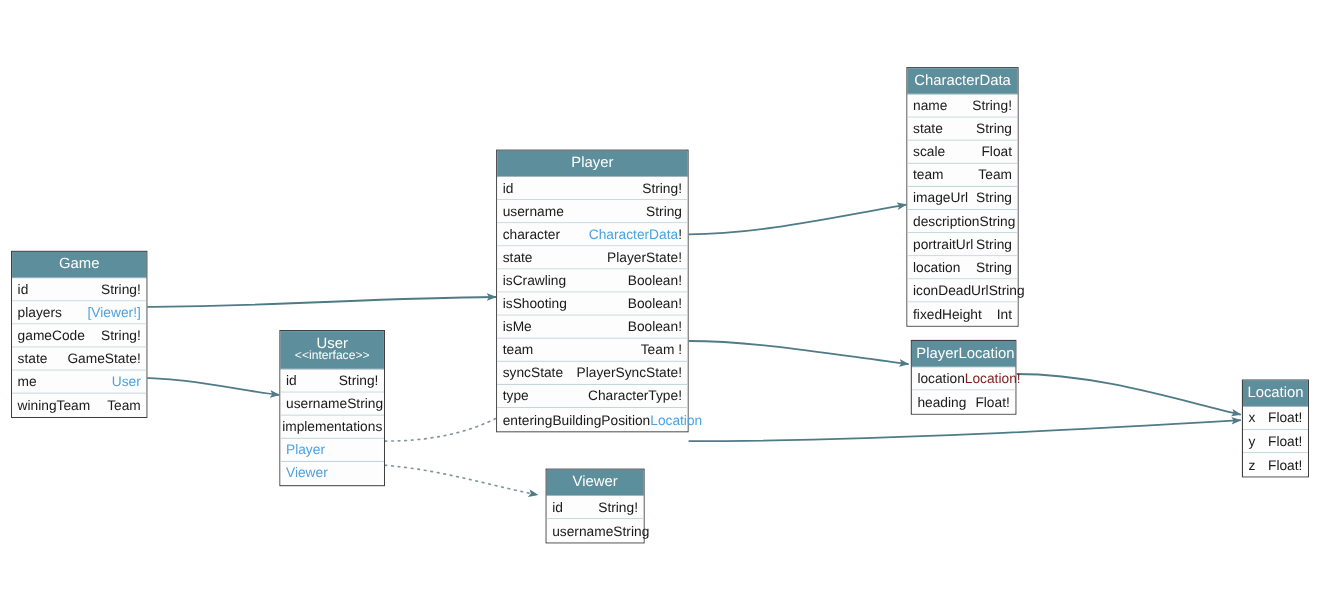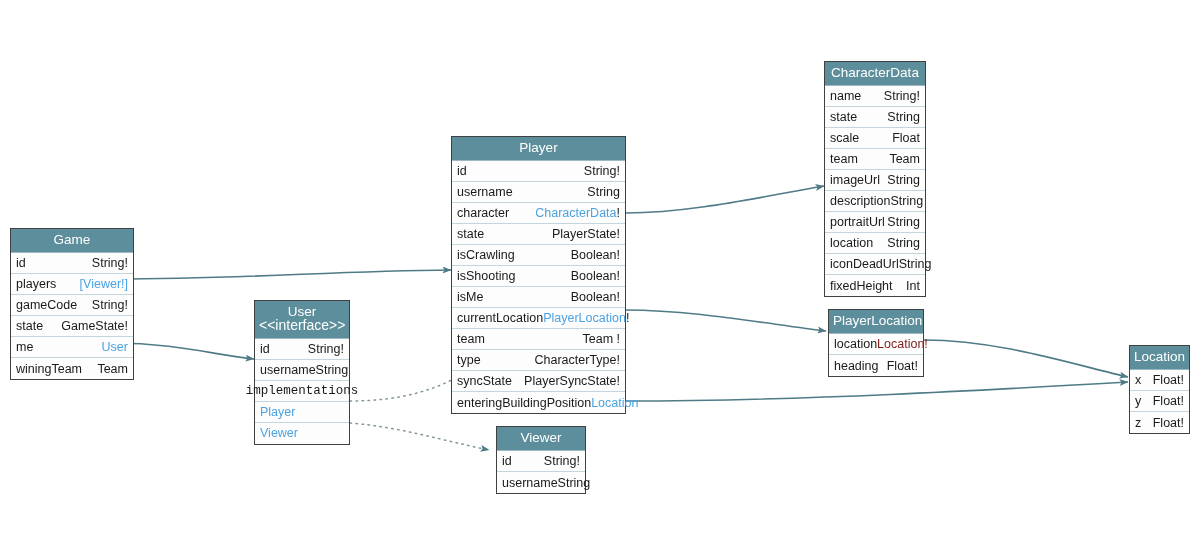--- a/index.html
+++ b/index.html
@@ -38,21 +38,21 @@
     color: #ffffff;
     text-align: center;
     font-size: 13.5px;
     line-height: 1.05;
     padding: 4px 4px 5px 4px;
     box-sizing: border-box;
     border-bottom: 1px solid #9fb9c2;
   }
   .ent-header .sub {
     display: block;
-    font-size: 14px;
+    font-size: 11px;
     margin-top: -1px;
   }
   .row {
     display: flex;
     align-items: center;
     justify-content: space-between;
     box-sizing: border-box;
     border-bottom: 1px solid #c3d6dc;
     padding: 0 5px;
     height: 21px;
@@ -61,21 +61,20 @@
     background: #fdfdfd;
   }
   .row:last-child { border-bottom: none; }
   .row .fname { text-align: right; }
   .row .ftype { }
   .row.single {
     justify-content: flex-start;
   }
   .row.center {
     justify-content: center;
-    font-family: Liberation Mono, monospace;
   }
   .type-link { color: #4ba3e3; }
   .type-link-teal { color: #7f1d1d; }
   .bang-black { color: #1a1a1a; }
   .impl-name { color: #4ba3e3; }
 </style>
 </head>
 <body>
 
 <div id="canvas">
@@ -178,36 +177,32 @@
     </div>
     <div class="row">
       <span class="fname">isShooting</span>
       <span class="ftype">Boolean!</span>
     </div>
     <div class="row">
       <span class="fname">isMe</span>
       <span class="ftype">Boolean!</span>
     </div>
     <div class="row">
-      <span class="fname">currentLocation</span>
-      <span class="ftype"><span class="type-link">PlayerLocation</span><span class="bang-black">!</span></span>
-    </div>
-    <div class="row">
       <span class="fname">team</span>
       <span class="ftype">Team !</span>
     </div>
     <div class="row">
+      <span class="fname">syncState</span>
+      <span class="ftype">PlayerSyncState!</span>
+    </div>
+    <div class="row">
       <span class="fname">type</span>
       <span class="ftype">CharacterType!</span>
     </div>
     <div class="row">
-      <span class="fname">syncState</span>
-      <span class="ftype">PlayerSyncState!</span>
-    </div>
-    <div class="row">
       <span class="fname">enteringBuildingPosition</span>
       <span class="ftype type-link">Location</span>
     </div>
   </div>
 
   <div class="entity" style="left:496px; top:426px; width:90px;">
     <div class="ent-header">Viewer</div>
     <div class="row">
       <span class="fname">id</span>
       <span class="ftype">String!</span>

